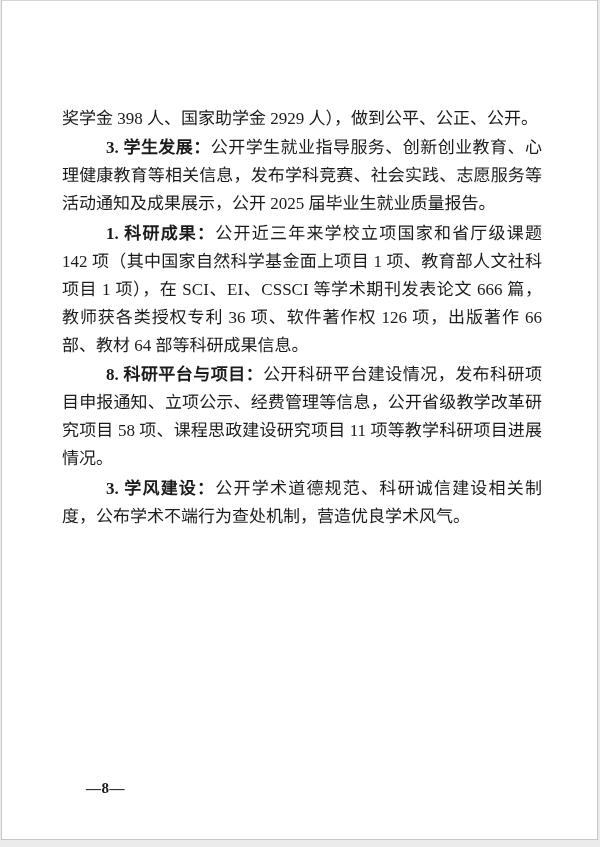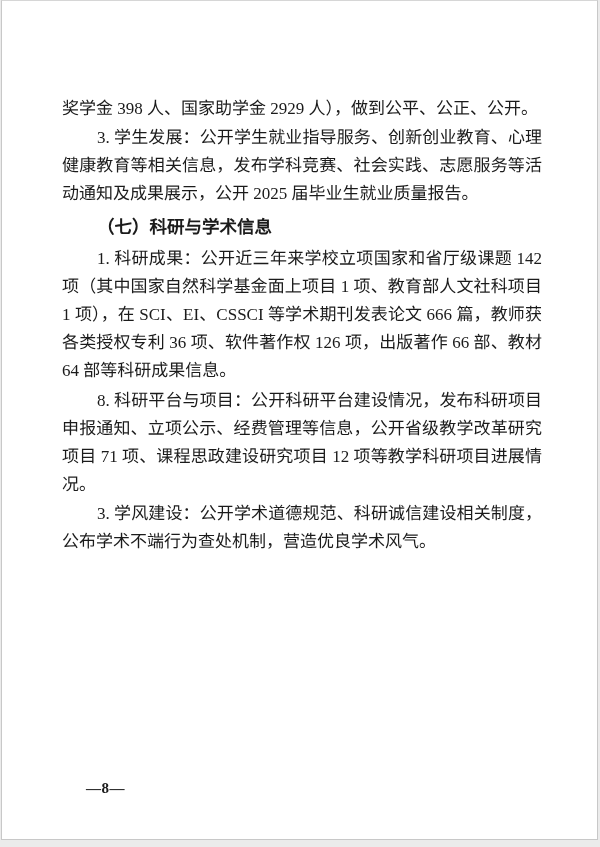--- a/index.html
+++ b/index.html
@@ -20,36 +20,37 @@
     top: 0;
     width: 595px;
     height: 838px;
     background: #ffffff;
     border: 1px solid #c8c8c8;
     border-top-color: #d6d6d6;
   }
   .content {
     position: absolute;
     left: 60px;
-    top: 92px;
+    top: 102px;
     width: 480px;
     color: #1b1b1b;
     font-size: 17px;
     line-height: 28px;
     text-align: justify;
   }
   .content p {
     margin: 1.5px 0;
     text-indent: 35px;
   }
   .content p.no-indent {
     text-indent: 0;
   }
   .lead {
-    font-weight: normal;
+    font-weight: bold;
+    margin-left: 9px;
   }
   .section-heading {
     margin: 5px 0 4px 0;
     font-size: 17.5px;
     font-weight: bold;
     line-height: 28px;
     text-indent: 35px;
   }
   .page-number {
     position: absolute;
@@ -66,25 +67,24 @@
 <body>
 
 <div class="page">
 
   <div class="content">
 
     <p class="no-indent"><span>奖学金 398 人、国家助学金 2929 人），做到公平、公正、公开。</span></p>
 
     <p><span class="lead">3. 学生发展：</span><span>公开学生就业指导服务、创新创业教育、心理健康教育等相关信息，发布学科竞赛、社会实践、志愿服务等活动通知及成果展示，公开 2025 届毕业生就业质量报告。</span></p>
 
-    <h3 class="section-heading">（七）科研与学术信息</h3>
 
     <p><span class="lead">1. 科研成果：</span><span>公开近三年来学校立项国家和省厅级课题 142 项（其中国家自然科学基金面上项目 1 项、教育部人文社科项目 1 项），在 SCI、EI、CSSCI 等学术期刊发表论文 666 篇，教师获各类授权专利 36 项、软件著作权 126 项，出版著作 66 部、教材 64 部等科研成果信息。</span></p>
 
-    <p><span class="lead">8. 科研平台与项目：</span><span>公开科研平台建设情况，发布科研项目申报通知、立项公示、经费管理等信息，公开省级教学改革研究项目 71 项、课程思政建设研究项目 12 项等教学科研项目进展情况。</span></p>
+    <p><span class="lead">8. 科研平台与项目：</span><span>公开科研平台建设情况，发布科研项目申报通知、立项公示、经费管理等信息，公开省级教学改革研究项目 58 项、课程思政建设研究项目 11 项等教学科研项目进展情况。</span></p>
 
     <p><span class="lead">3. 学风建设：</span><span>公开学术道德规范、科研诚信建设相关制度，公布学术不端行为查处机制，营造优良学术风气。</span></p>
 
 
 
 
   </div>
 
   <div class="page-number">—8—</div>
 

